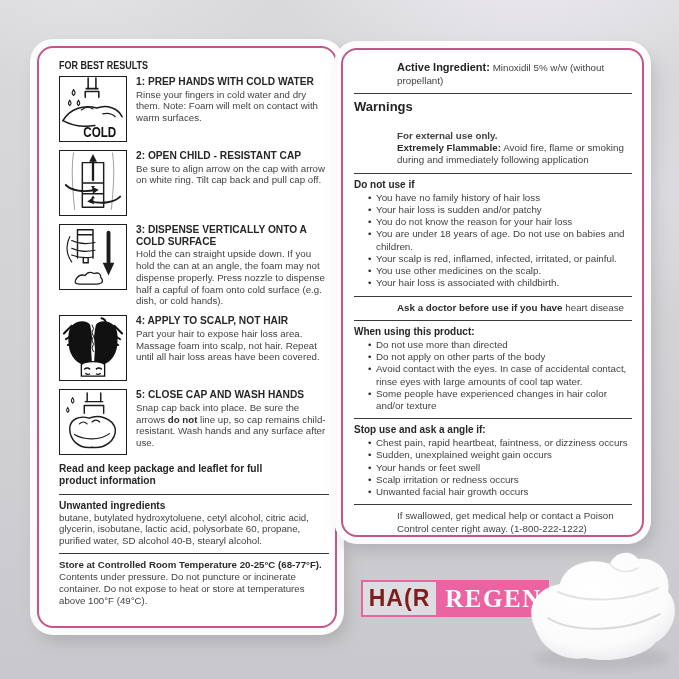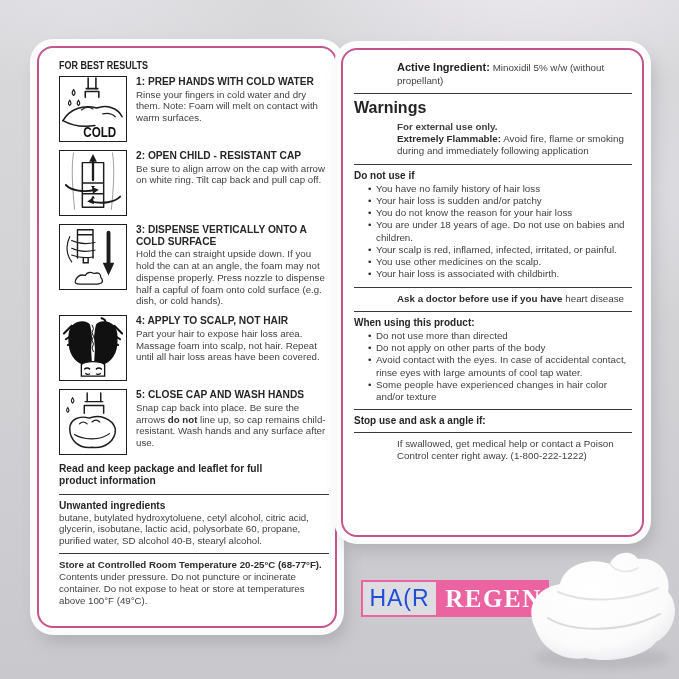--- a/index.html
+++ b/index.html
@@ -35,31 +35,31 @@
   .b { font-weight:bold; color:#2c2c2c; }
 
   .lp-bottom { margin-top:4px; }
   .read-keep { font-size:10.2px; font-weight:bold; color:#262626; line-height:1.2; width:240px; }
   .rule { border:none; border-top:1.6px solid #3a3a3a; margin:6px 0 5px; }
   .inactive-h { font-size:10.2px; font-weight:bold; color:#262626; margin-bottom:1px; }
   .small-body { font-size:9.7px; line-height:1.22; color:#424242; }
 
   .rp-line { font-size:9.8px; line-height:1.25; color:#424242;margin-left:43px; }
   .ai-label { font-size:11px; font-weight:bold; color:#242424; }
-  .warnings-h { font-size:16px; font-weight:bold; color:#242424; margin-bottom:4px; }
+  .warnings-h { font-size:13px; font-weight:bold; color:#242424; margin-bottom:16px; }
   .sec-h { font-size:10px; font-weight:bold; color:#262626; margin-bottom:2px; }
   ul.bullets { list-style:none; padding-left:14px; }
   ul.bullets li { position:relative; padding-left:8px; font-size:9.8px; line-height:1.25; color:#424242; }
   ul.bullets li::before { content:"•"; position:absolute; left:0; top:0; color:#2e2e2e; }
 
   #brand { position:absolute; left:361px; top:580px; height:37px; display:flex; }
   #brand-hair {
-    width:77px; background:#dddce0; border:2px solid #ec63a2; color:#1d4ed8;
+    width:77px; background:#dddce0; border:2px solid #ec63a2; color:#7f1d1d;
     display:flex; align-items:center; justify-content:center;
-    font-size:23px; font-weight:400; letter-spacing:1px;
+    font-size:23px; font-weight:700; letter-spacing:1px;
   }
   #brand-regen {
     width:111px; background:#ec63a2; color:#fdfbfc;
     font-family:"Liberation Serif", serif; font-weight:bold; font-size:25px; letter-spacing:1.5px;
     display:flex; align-items:center; justify-content:center;
   }
   #foam { position:absolute; left:518px; top:546px; width:164px; height:128px; }
 </style>
 </head>
 <body>
@@ -201,20 +201,28 @@
     <ul class="bullets">
 
     <li>Do not use more than directed</li>
         <li>Do not apply on other parts of the body</li>
         <li>Avoid contact with the eyes. In case of accidental contact, rinse eyes with large amounts of cool tap water.</li>
         <li>Some people have experienced changes in hair color and/or texture</li>
       </ul>
     <hr class="rule">
 
     <div class="sec-h">Stop use and ask a angle if:</div>
+    <ul class="bullets">
+
+    <li>Chest pain, rapid heartbeat, faintness, or dizziness occurs</li>
+        <li>Sudden, unexplained weight gain occurs</li>
+        <li>Your hands or feet swell</li>
+        <li>Scalp irritation or redness occurs</li>
+        <li>Unwanted facial hair growth occurs</li>
+      </ul>
     <hr class="rule">
 
     <div class="rp-line" style="margin-top:2px;">If swallowed, get medical help or contact a Poison Control center right away. (1-800-222-1222)</div>
   </div>
 
   <div id="brand">
     <div id="brand-hair">HA(R</div>
     <div id="brand-regen">REGEN</div>
   </div>
 

